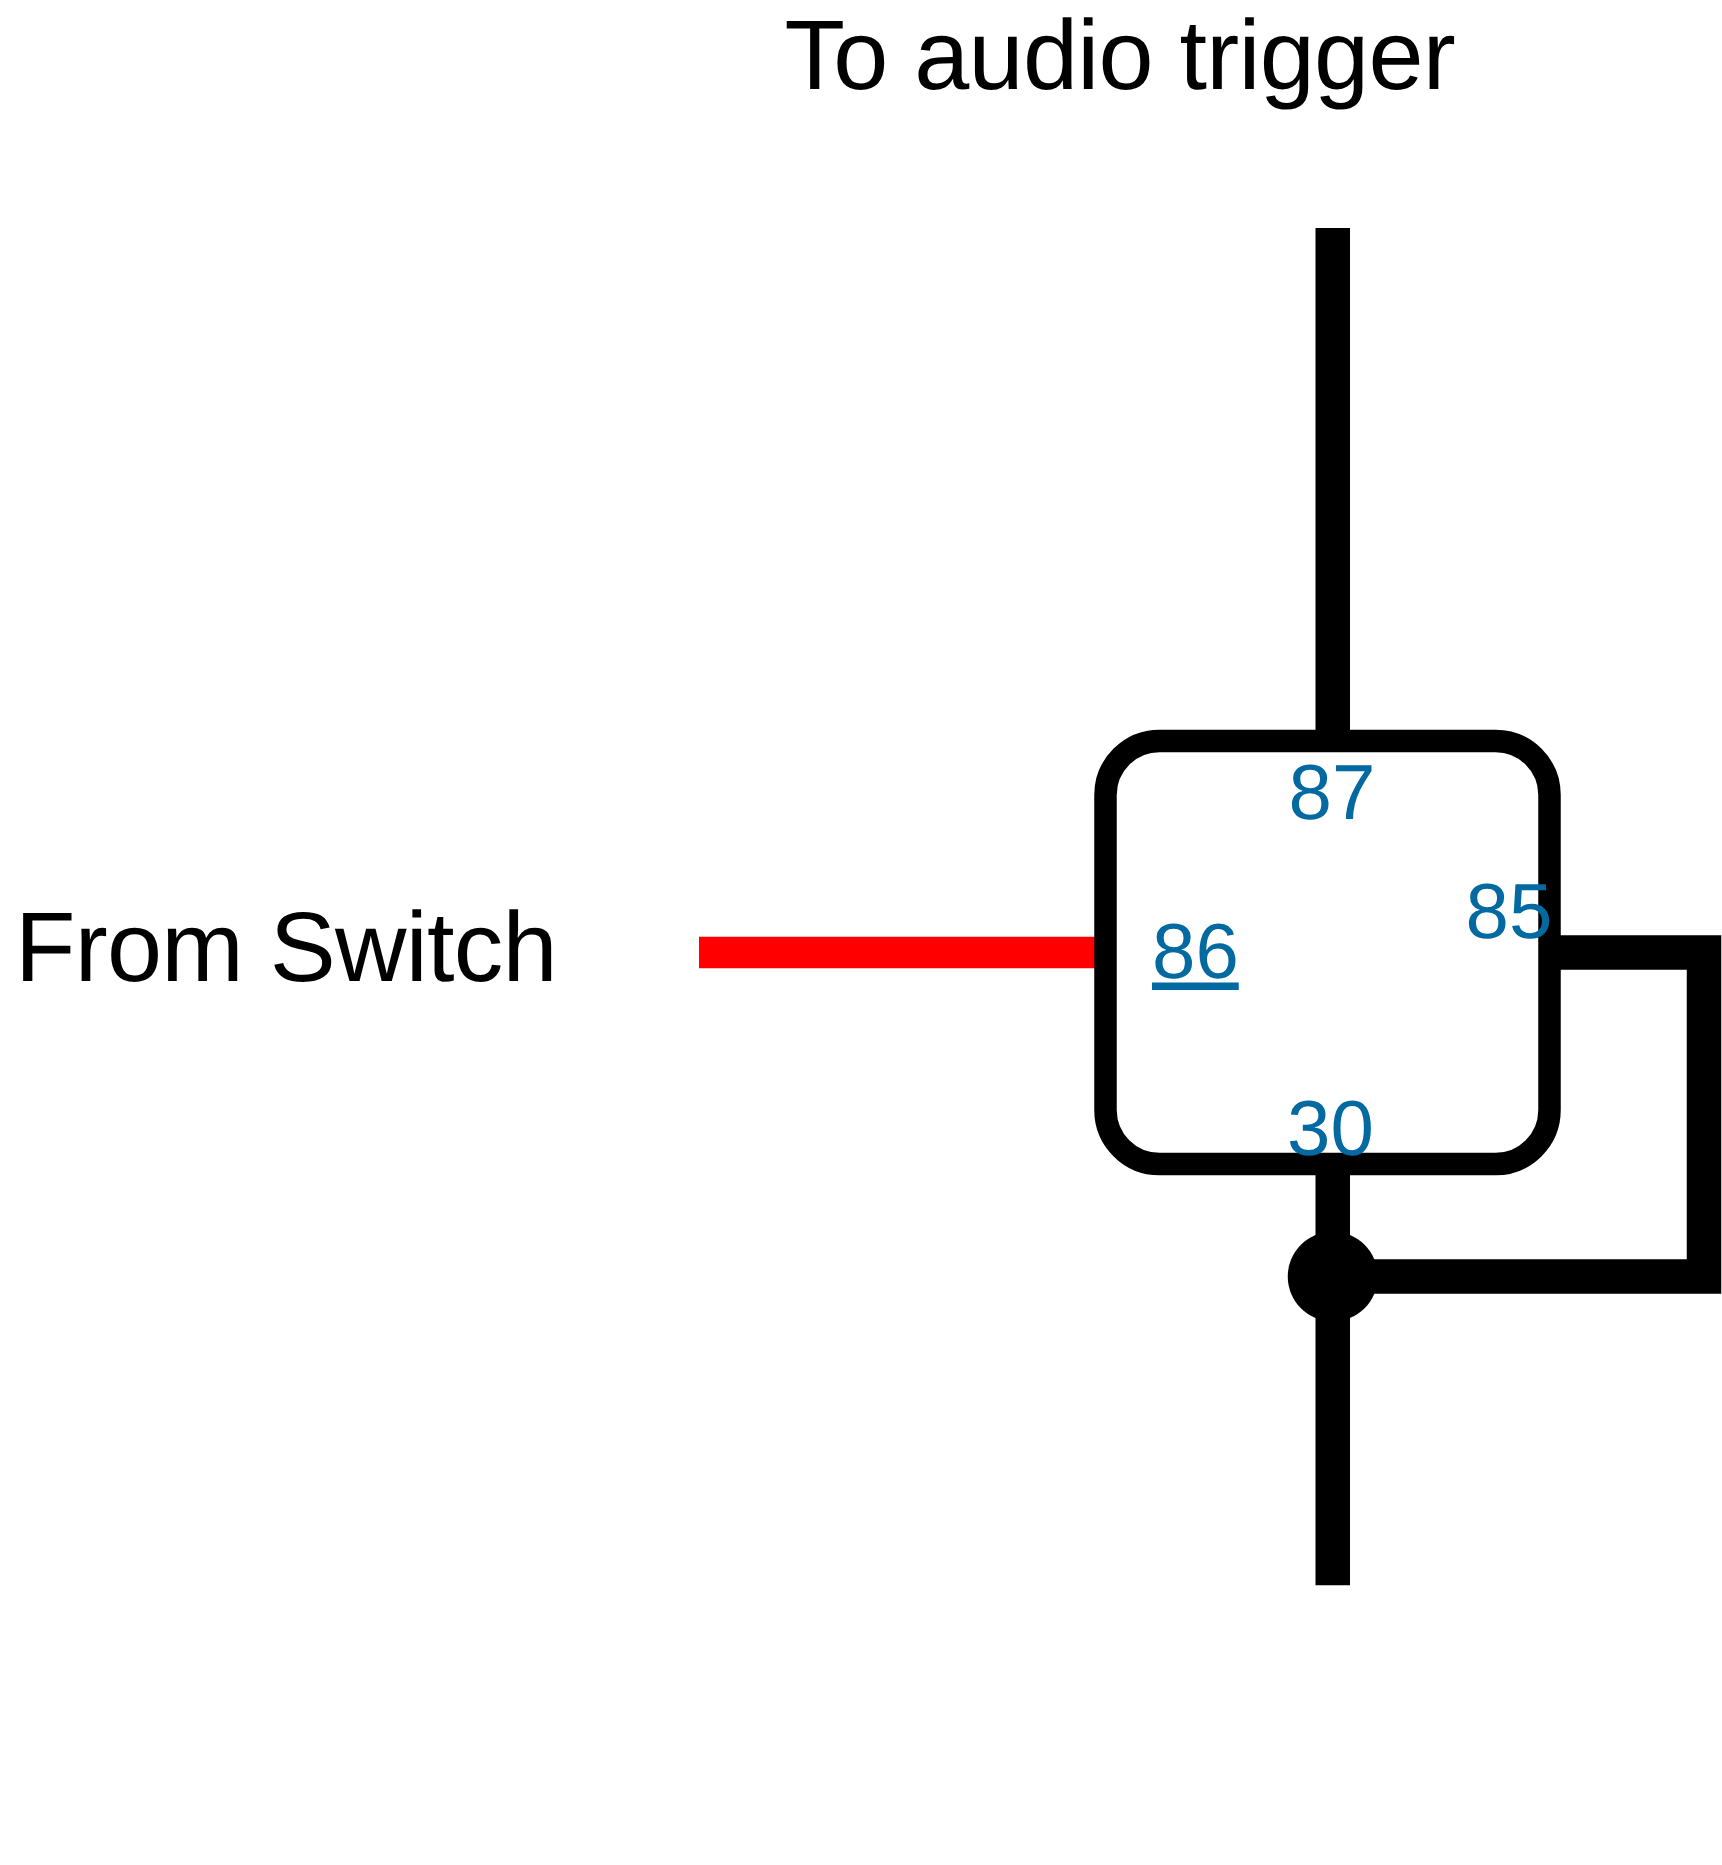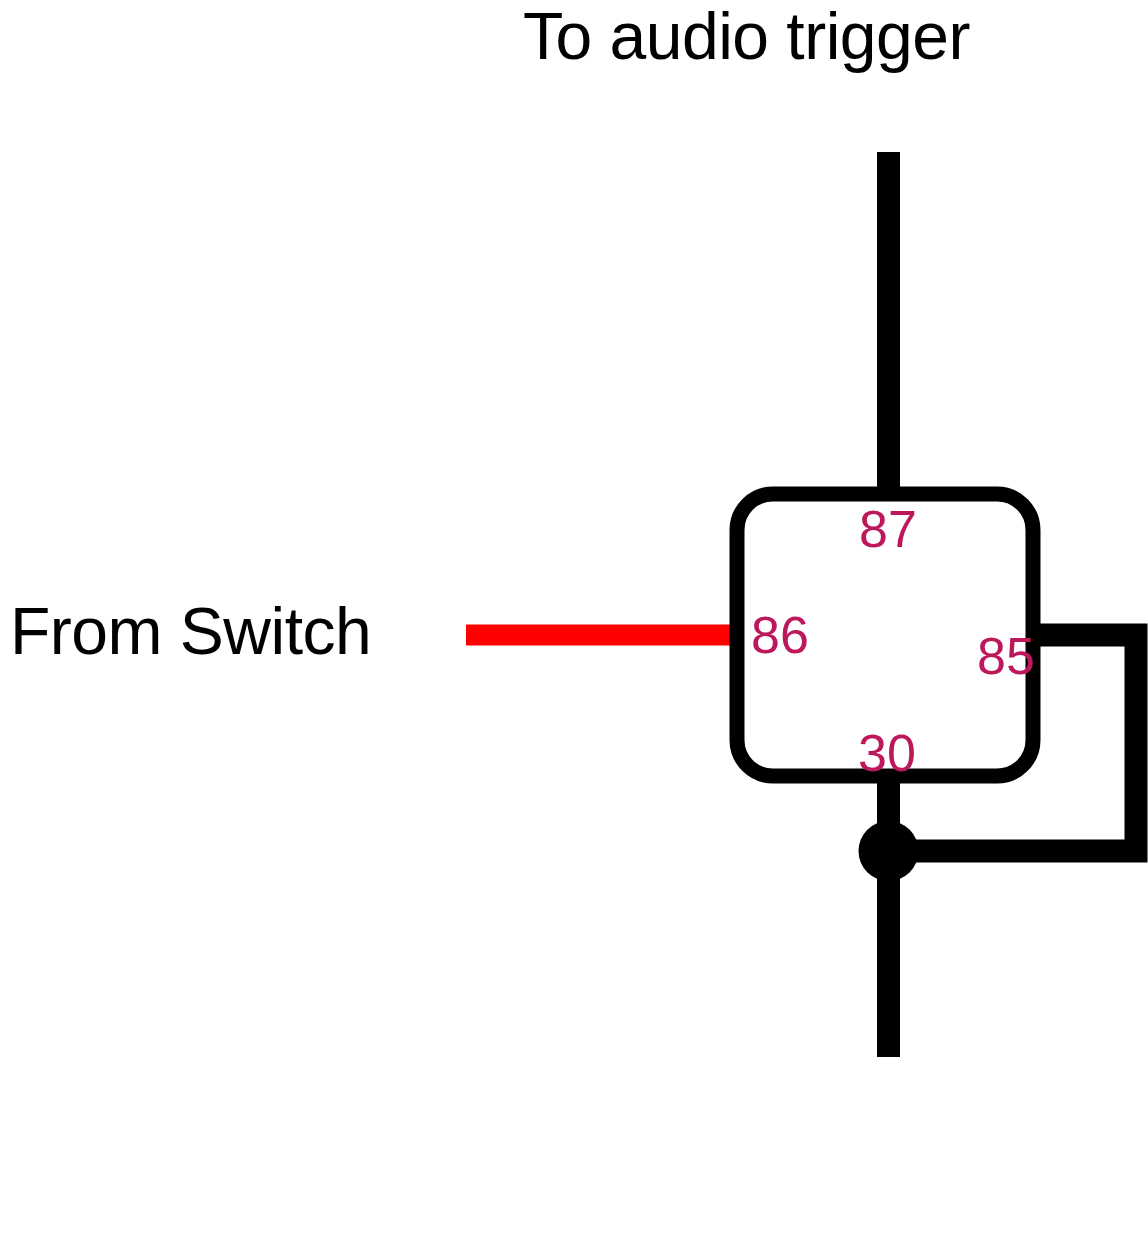--- a/index.html
+++ b/index.html
@@ -29,21 +29,21 @@
     font-family: "Liberation Sans", sans-serif;
     font-weight: 400;
     color: #000000;
     white-space: nowrap;
     line-height: 1;
   }
   .terminal-label {
     position: absolute;
     font-family: "Liberation Sans", sans-serif;
     font-weight: 400;
-    color: #be185d;
+    color: #0369a1;
     white-space: nowrap;
     line-height: 1;
     font-size: 52px;
   }
   #label-audio-trigger {
     left: 523px;
     top: 3px;
     font-size: 66px;
     letter-spacing: -0.5px;
   }
@@ -54,22 +54,22 @@
     letter-spacing: -0.5px;
     text-align: center;
   }
   #label-to-ground {
     left: 676px;
     top: 1155px;
     font-size: 66px;
     letter-spacing: -0.5px;
   }
   #terminal-87 { left: 859px; top: 503px; }
-  #terminal-86 { left: 751px; top: 609px; }
-  #terminal-85 { left: 977px; top: 630px; }
+  #terminal-86 { left: 768px; top: 609px; text-decoration: underline; }
+  #terminal-85 { left: 977px; top: 582px; }
   #terminal-30 { left: 858px; top: 727px; text-align: center; }
 </style>
 </head>
 <body>
 
 <div id="canvas">
 
   <svg id="schematic" viewBox="0 0 1148 1243" xmlns="http://www.w3.org/2000/svg">
 
     <line x1="888.5" y1="152" x2="888.5" y2="495" stroke="#000000" stroke-width="23" stroke-linecap="butt"></line>

